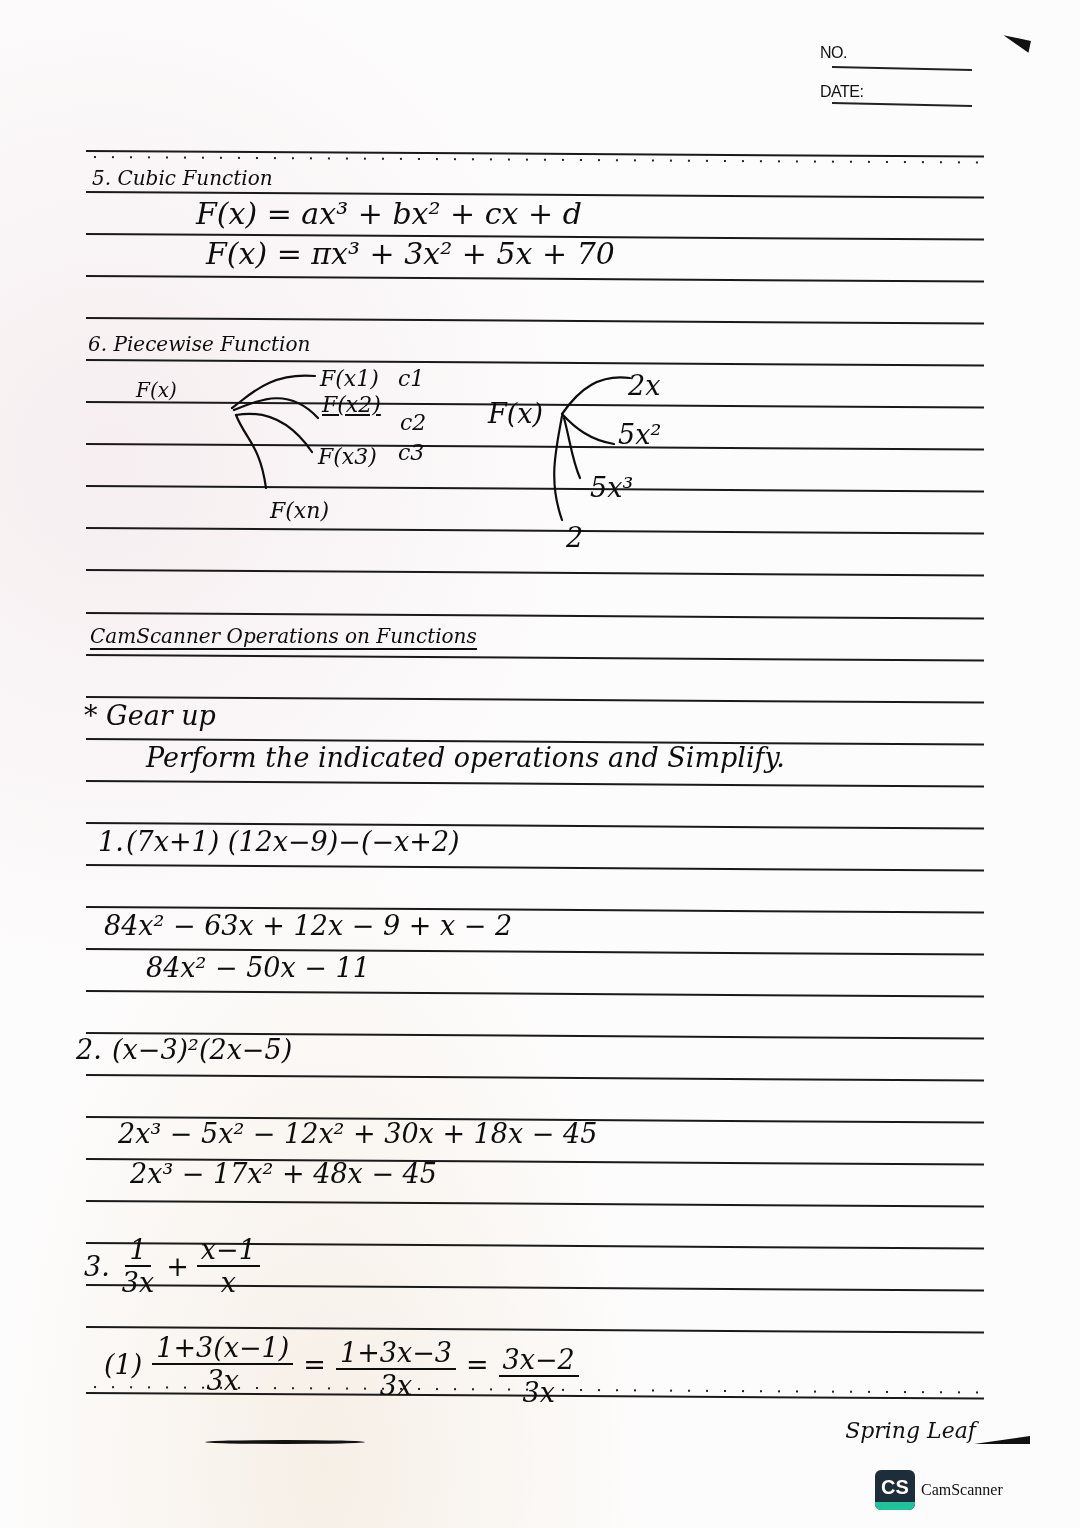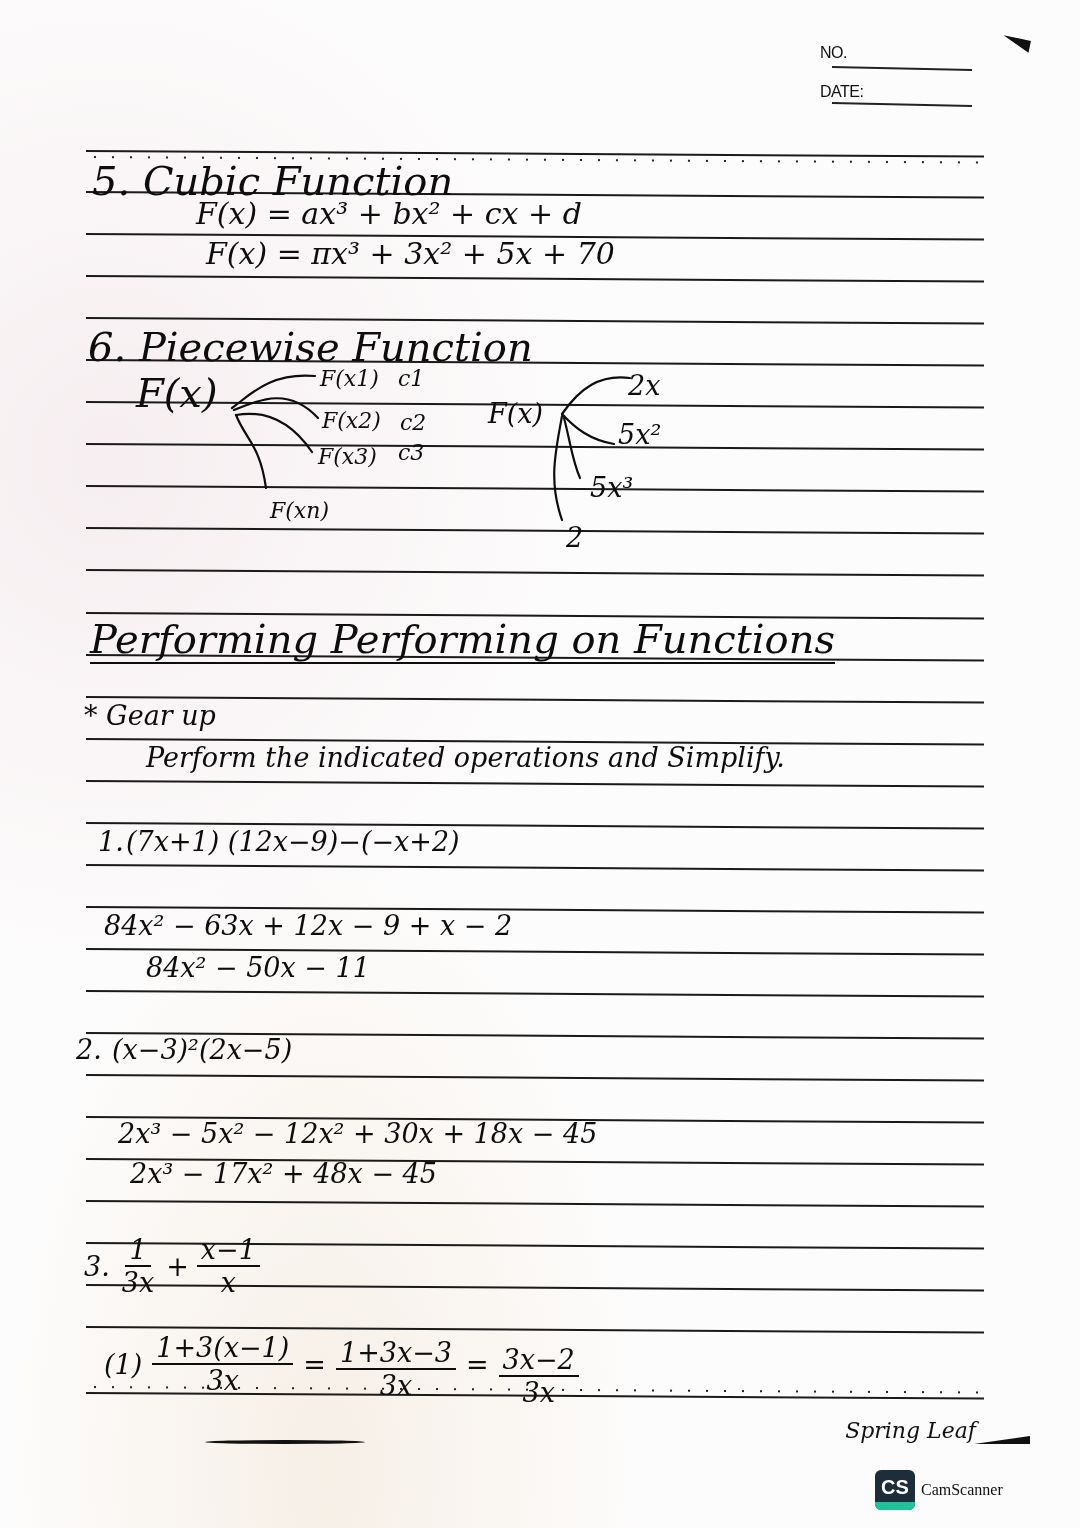--- a/index.html
+++ b/index.html
@@ -20,21 +20,21 @@
 
   .ruled { position: absolute; left: 86px; width: 898px; height: 2px; background: #1a1a1a;
     transform: rotate(0.35deg); transform-origin: left center; }
   .ruled.dotted::after { content: ""; position: absolute; left: 0; right: 0; top: 6px; height: 2px;
     background: radial-gradient(circle, #222 1px, transparent 1.4px) 0 0 / 18px 2px repeat-x; }
   .ruled.dotted-above::before { content: ""; position: absolute; left: 0; right: 0; top: -6px; height: 2px;
     background: radial-gradient(circle, #222 1px, transparent 1.4px) 0 0 / 18px 2px repeat-x; }
 
   .hw { position: absolute; color: #0d0d0d; white-space: nowrap;
     font-family: "DejaVu Serif", serif; font-style: italic; }
-  .h-title { font-size: 40px; }
+  .h-title { font-size: 20px; margin-top: 8px; }
   .h-eq { font-size: 30px; }
   .h-med { font-size: 27px; }
   .h-small { font-size: 22px; }
   .underline { border-bottom: 2px solid #0d0d0d; }
 
   .branch-svg { position: absolute; left: 0; top: 0; width: 1080px; height: 1528px; pointer-events: none; }
 
   .frac { display: inline-flex; flex-direction: column; align-items: center; vertical-align: middle; }
   .frac .num { border-bottom: 2px solid #0d0d0d; padding: 0 4px; }
   .frac .den { padding: 0 4px; }
@@ -96,21 +96,21 @@
   <div class="ruled dotted-above" style="top:1392px;"></div>
 
   <span class="hw h-title" style="left:92px; top:158px;">5. Cubic Function</span>
   <span class="hw h-eq" style="left:196px; top:196px;">F(x) = ax³ + bx² + cx + d</span>
   <span class="hw h-eq" style="left:206px; top:236px;">F(x) = πx³ + 3x² + 5x + 70</span>
 
   <span class="hw h-title" style="left:88px; top:324px;">6. Piecewise Function</span>
   <span class="hw h-title" style="left:136px; top:370px;">F(x)</span>
   <span class="hw h-small" style="left:320px; top:366px;">F(x1)</span>
   <span class="hw h-small" style="left:398px; top:366px;">c1</span>
-  <span class="hw h-small" style="left:322px; top:408px;">F(x2)</span>
+  <span class="hw h-small" style="left:322px; top:392px;text-decoration:underline;">F(x2)</span>
   <span class="hw h-small" style="left:400px; top:410px;">c2</span>
   <span class="hw h-small" style="left:318px; top:444px;">F(x3)</span>
   <span class="hw h-small" style="left:398px; top:440px;text-align:center;">c3</span>
   <span class="hw h-small" style="left:270px; top:498px;">F(xn)</span>
 
   <span class="hw h-med" style="left:488px; top:398px;">F(x)</span>
   <span class="hw h-med" style="left:628px; top:370px;">2x</span>
   <span class="hw h-med" style="left:618px; top:419px;">5x²</span>
   <span class="hw h-med" style="left:590px; top:472px;">5x³</span>
   <span class="hw h-med" style="left:566px; top:522px;">2</span>
@@ -123,21 +123,21 @@
       <path d="M236 415 C 264 410, 290 420, 312 452"></path>
       <path d="M236 415 C 246 440, 260 445, 266 488"></path>
 
       <path d="M562 414 C 580 388, 600 374, 630 378"></path>
       <path d="M562 414 C 575 428, 590 440, 614 444"></path>
       <path d="M564 418 C 570 440, 572 460, 580 478"></path>
       <path d="M562 416 C 556 450, 548 480, 562 520"></path>
     </g>
   </svg>
 
-  <span class="hw h-title underline" style="left:90px; top:616px;">Performing Performing on Functions</span>
+  <span class="hw h-title underline" style="left:90px; top:616px;">CamScanner Operations on Functions</span>
   <span class="hw h-med" style="left:84px; top:700px;">* Gear up</span>
   <span class="hw h-med" style="left:146px; top:742px;">Perform the indicated operations and Simplify.</span>
 
   <span class="hw h-med" style="left:98px; top:826px;">1.</span>
   <span class="hw h-med" style="left:126px; top:826px;">(7x+1) (12x−9)−(−x+2)</span>
   <span class="hw h-med" style="left:104px; top:910px;">84x² − 63x + 12x − 9 + x − 2</span>
   <span class="hw h-med" style="left:146px; top:952px;font-style:italic;">84x² − 50x − 11</span>
 
   <span class="hw h-med" style="left:76px; top:1034px;">2.</span>
   <span class="hw h-med" style="left:112px; top:1034px;">(x−3)²(2x−5)</span>

